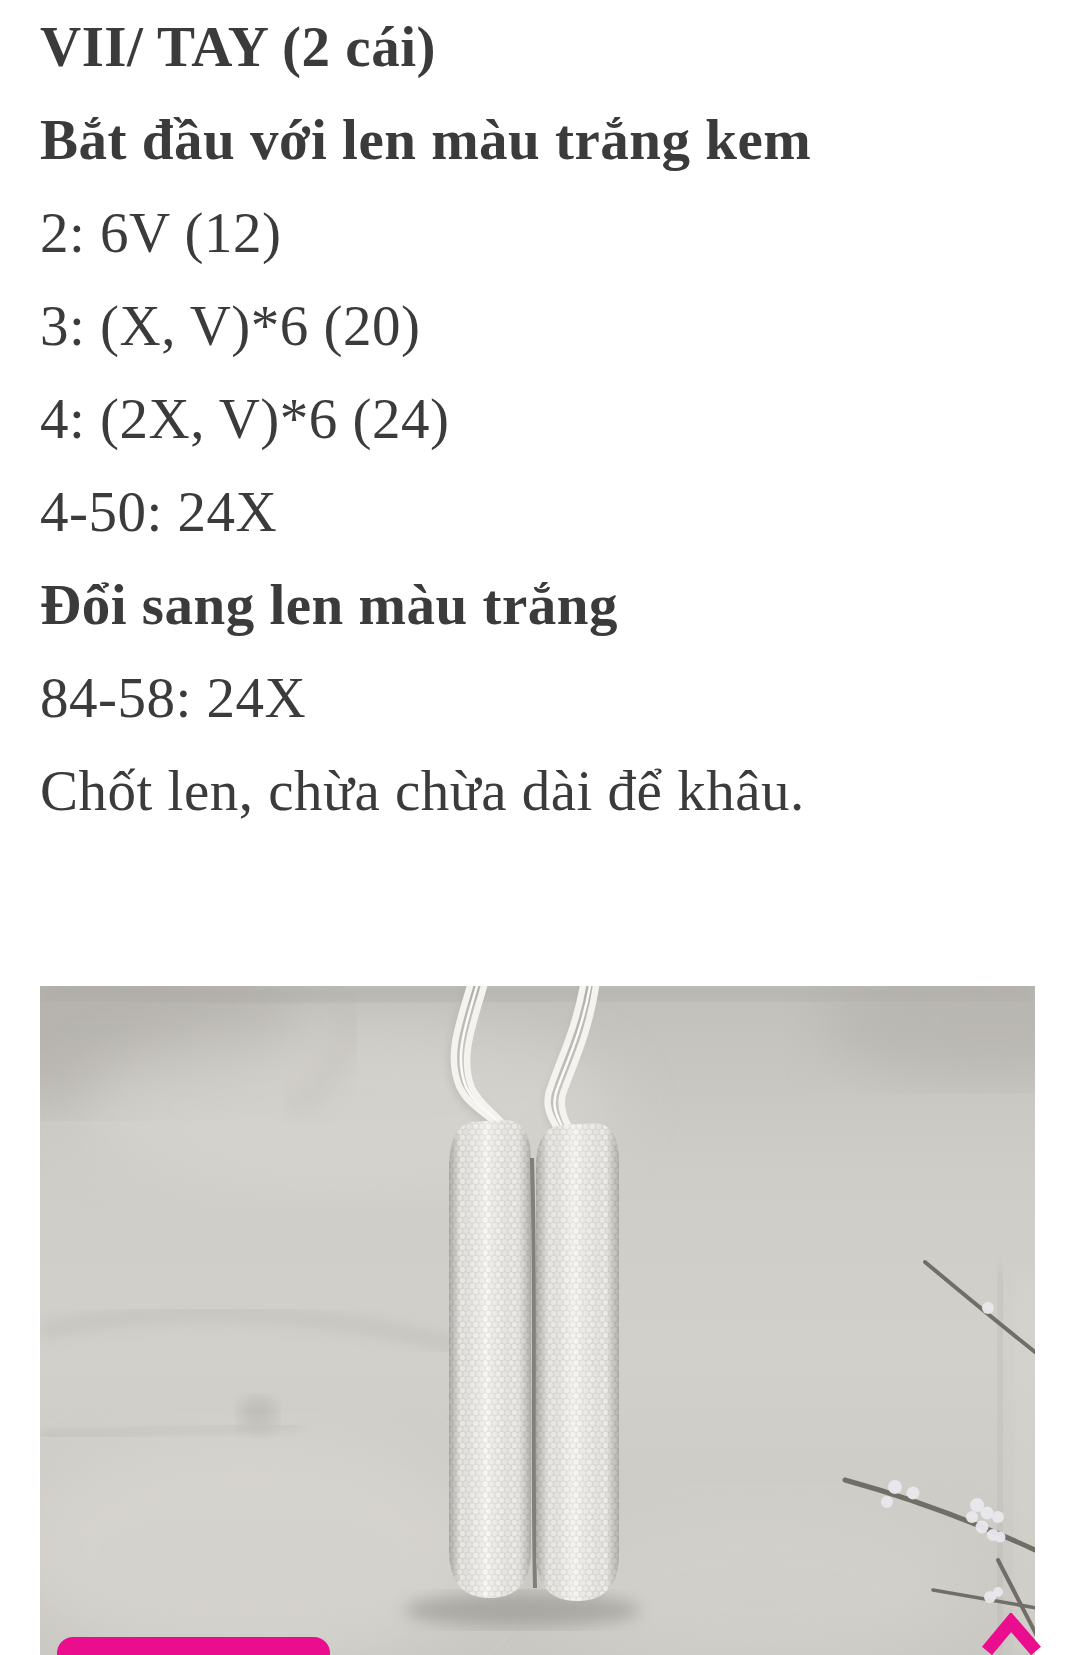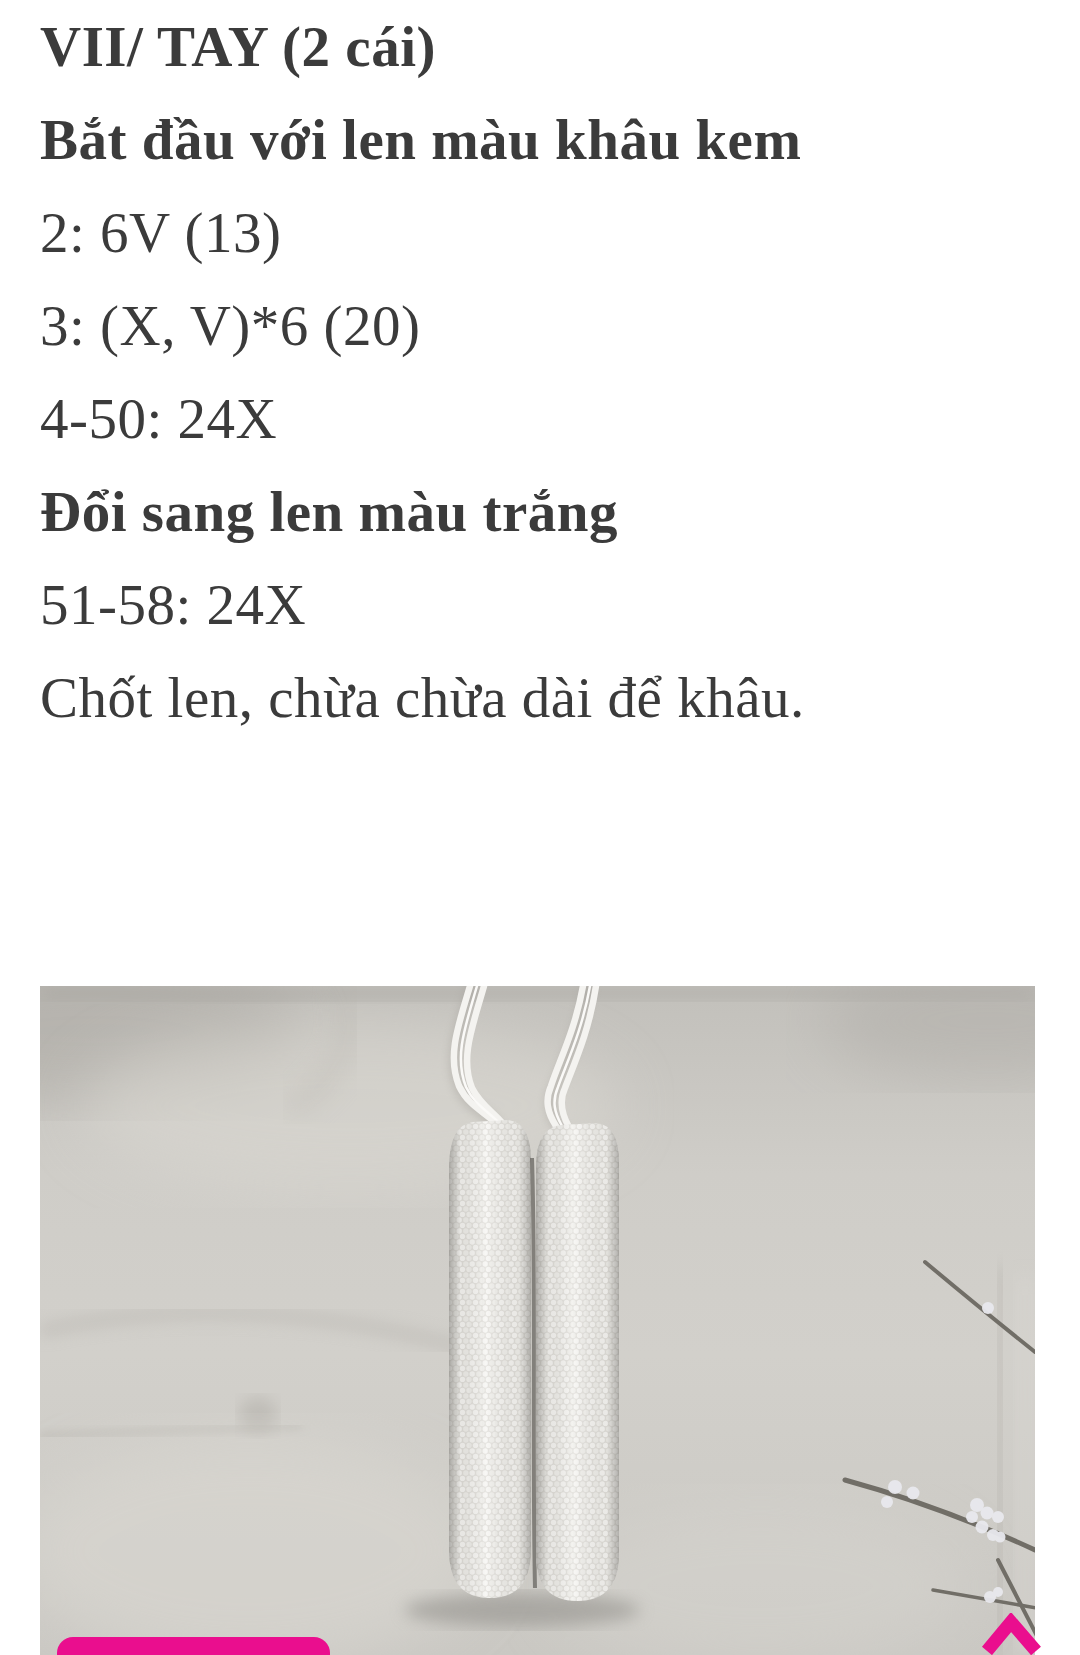--- a/index.html
+++ b/index.html
@@ -25,26 +25,27 @@
   }
   .scroll-top{
     position:absolute;left:980px;top:1613px;width:64px;height:42px;
   }
 </style>
 </head>
 <body style="color: rgb(59, 59, 59); background: rgb(255, 255, 255);">
 
 <div class="article">
   <p class="bold">VII/ TAY (2 cái)</p>
-  <p class="bold">Bắt đầu với len màu khâu kem</p>
-  <p>2: 6V (13)</p>
+  <p class="bold">Bắt đầu với len màu trắng kem</p>
+  <p>2: 6V (12)</p>
   <p>3: (X, V)*6 (20)</p>
+  <p>4: (2X, V)*6 (24)</p>
   <p>4-50: 24X</p>
   <p class="bold">Đổi sang len màu trắng</p>
-  <p>51-58: 24X</p>
+  <p>84-58: 24X</p>
   <p>Chốt len, chừa chừa dài để khâu.</p>
 </div>
 
 <figure class="photo">
   <svg width="995" height="669" viewBox="0 0 995 669" xmlns="http://www.w3.org/2000/svg">
     <defs>
       <linearGradient id="fabric" x1="0" y1="0" x2="0" y2="1">
         <stop offset="0" stop-color="#c2c0bb"></stop>
         <stop offset="0.28" stop-color="#cfcdc8"></stop>
         <stop offset="0.55" stop-color="#d2d0cb"></stop>

